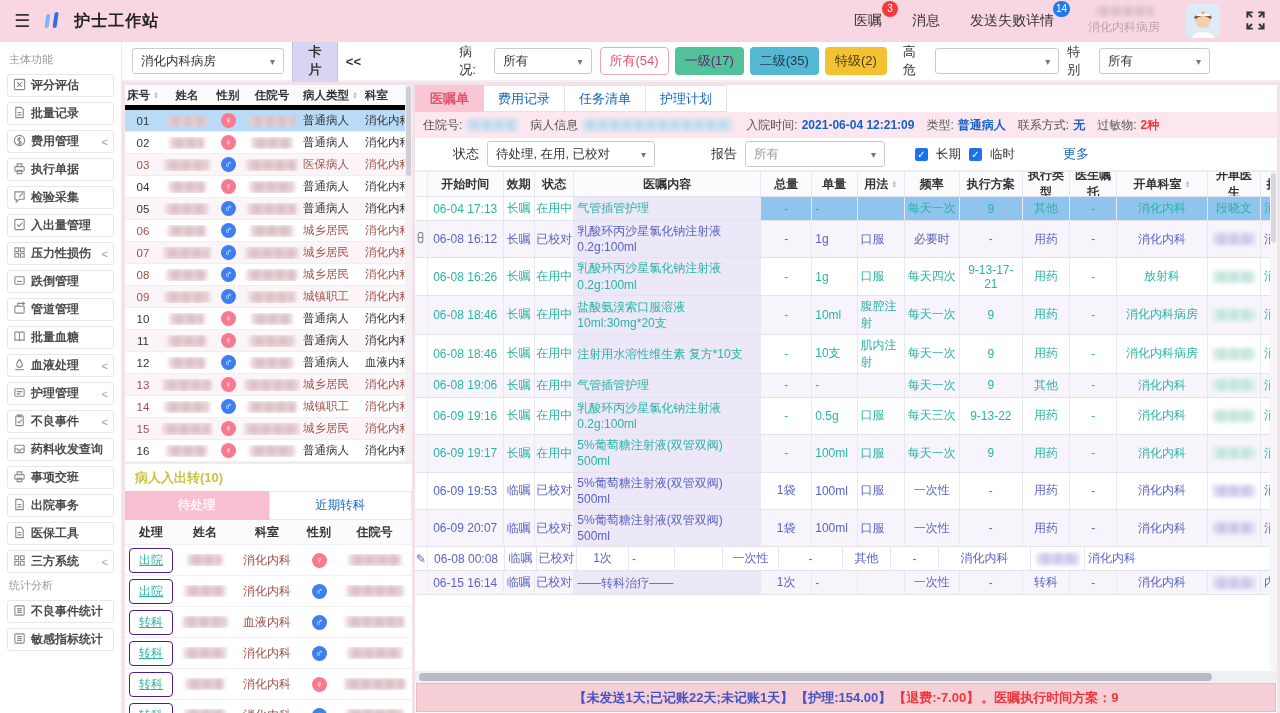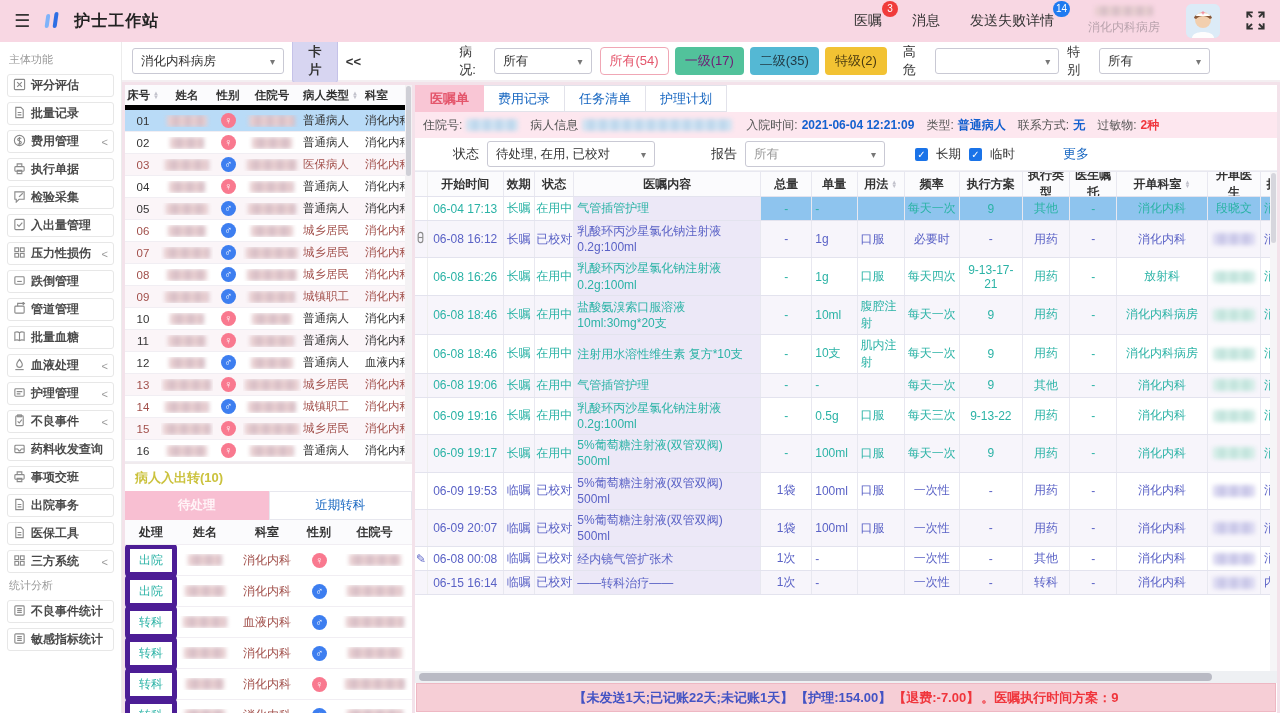--- a/index.html
+++ b/index.html
@@ -63,21 +63,21 @@
   .transfer { flex:1; border-top:2px solid #f0ebee; display:flex; flex-direction:column; overflow:hidden; }
   .transfer-title { font-size:13px; font-weight:bold; color:#cbc23d; padding:5px 10px 4px; }
   .ttabs { display:flex; }
   .ttab { flex:1; text-align:center; font-size:12.5px; padding:5px 0; cursor:pointer; border:1px solid #e7e7ee; background:#fff; color:var(--link-blue,#1565c0); }
   .ttab.active { background:#f8bfd2; color:#fff5f8; font-weight:bold; border-color:#f8bfd2; }
   .trow, .thead { display:flex; align-items:center; border-bottom:1px solid #f1eef3; }
   .thead { height:25px; font-weight:bold; background:#fbfbfd; }
   .trow { height:31px; }
   .tc { padding:0 2px; font-size:12px; display:flex; align-items:center; justify-content:center; overflow:hidden; white-space:nowrap; }
   .tc.c-act{width:52px;} .tc.c-name{width:56px;} .tc.c-dept{width:68px;} .tc.c-sex{width:36px;} .tc.c-hosp{flex:1;}
-  .act-btn { border:5px solid #4c1d95; color:#2bb3a6; background:#fff; border-radius:4px; padding:3px 9px; font-size:12px; cursor:pointer; }
+  .act-btn { border:1px solid #4c1d95; color:#2bb3a6; background:#fff; border-radius:4px; padding:3px 9px; font-size:12px; cursor:pointer;text-decoration:underline; }
   .trow .dept-t { color:var(--dark-red,#a14f4a); }
 
   
   .main-col { flex:1; background:#fff; display:flex; flex-direction:column; overflow:hidden; }
   .mtabs { display:flex; height:27px; }
   .mtab { padding:4px 14px; font-size:13px; border:1px solid #e2e2ea; border-left:none; color:var(--link-blue,#1565c0); background:#fff; cursor:pointer; white-space:nowrap; }
   .mtab:first-child { border-left:1px solid #e2e2ea; }
   .mtab.active { background:var(--tab-active-bg,#f9c6d5); color:var(--tab-active-text,#e4566c); font-weight:bold; border-color:var(--tab-active-bg,#f9c6d5); }
   .info-bar { height:26px; background:#fdе7ef; background:#fde7ef; display:flex; align-items:center; gap:4px; padding:0 8px; font-size:12px; color:#555; white-space:nowrap; overflow:hidden; }
   .info-bar b.blue { color:#1460cf; }
@@ -978,21 +978,20 @@
                   </span>
      <span class="oc c-edept left">消化内科</span>
                 </div>
                 <div class="orow purple">
                   <span class="oc c-ico">
                     <span class="pencil-ic">✎</span>
                   </span>
      <span class="oc c-time">06-08 00:08</span>
      <span class="oc c-term">临嘱</span>
      <span class="oc c-stat">已校对</span>
-     <span class="oc c-cont left">经内镜气管扩张术</span>
      <span class="oc c-tot">1次</span>
      <span class="oc c-dose left">-</span>
      <span class="oc c-route left"></span>
      <span class="oc c-freq">一次性</span>
      <span class="oc c-plan">-</span>
      <span class="oc c-etype">其他</span>
      <span class="oc c-note">-</span>
      <span class="oc c-dept">消化内科</span>
      <span class="oc c-doc">
                     <span class="blur purp" style="width:42px"></span>

